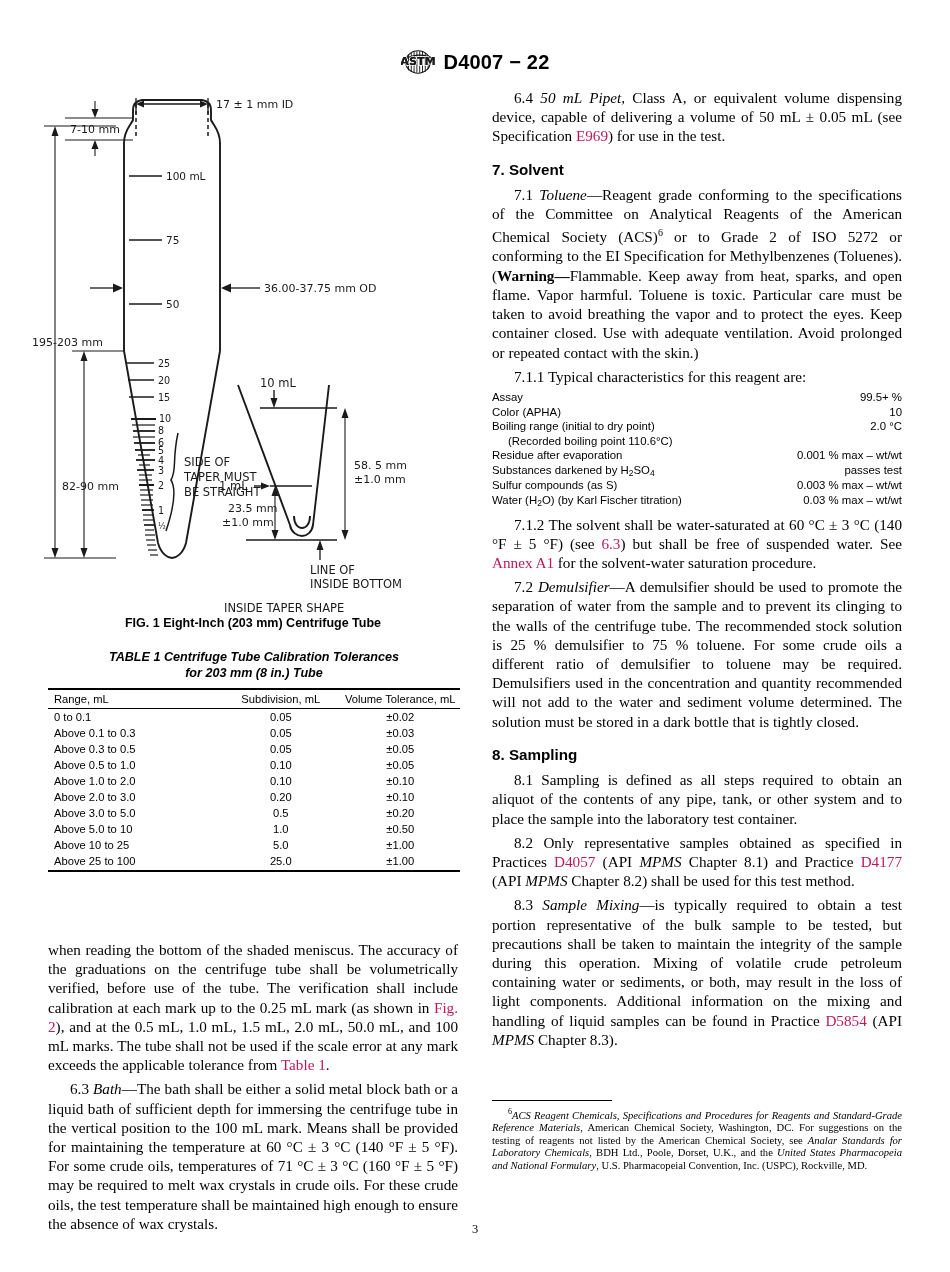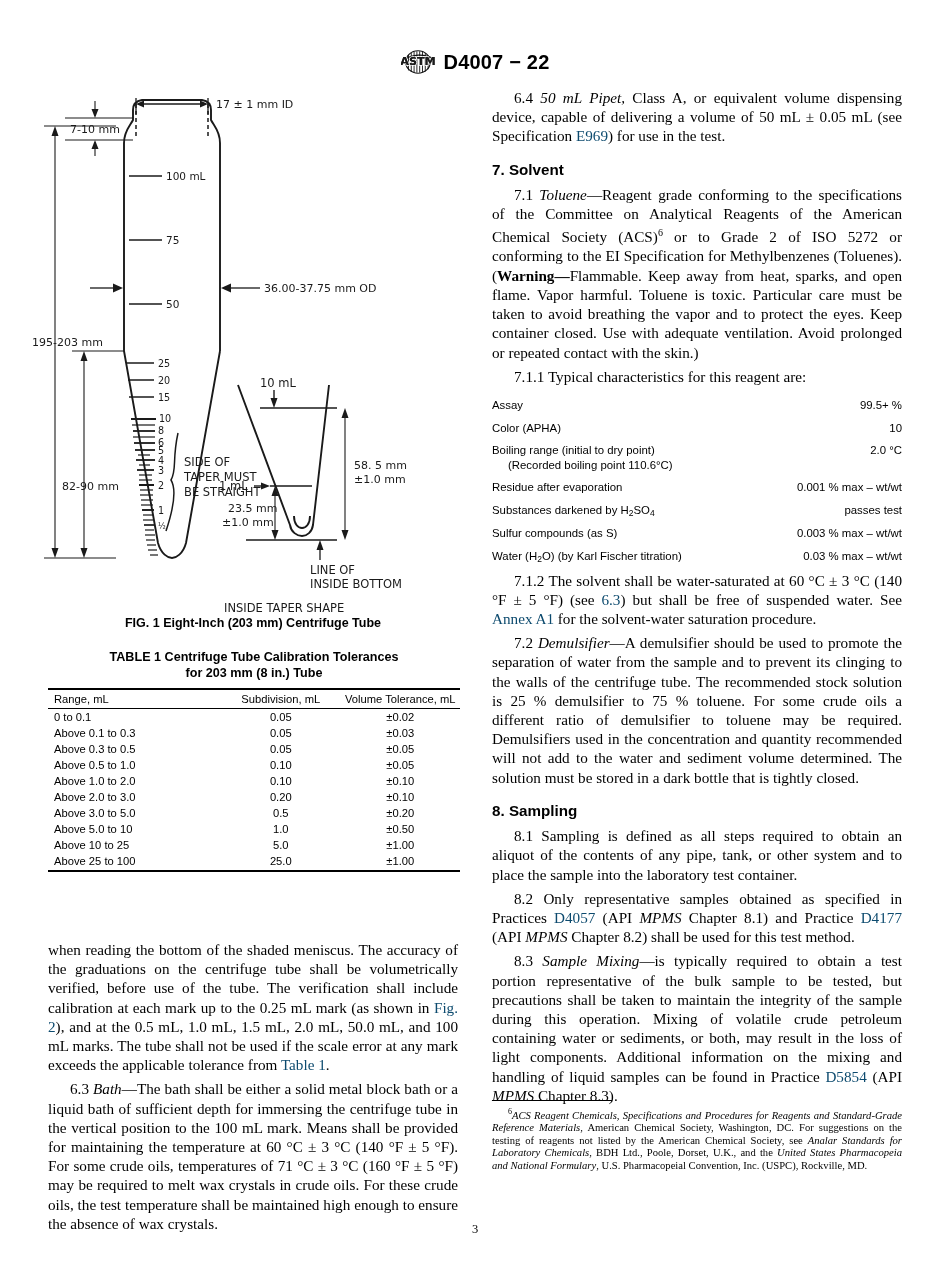--- a/index.html
+++ b/index.html
@@ -67,21 +67,21 @@
   p.gap { margin-top: 5px; }
   .sec-head {
     font-family: Liberation Sans, sans-serif;
     font-weight: bold;
     font-size: 15.2px;
     line-height: 19.2px;
     margin: 14px 0 6px 0;
   }
   .ital { font-style: italic; }
   .bold { font-weight: bold; }
-  .ref  { color: #0c4a6e; }
+  .ref  { color: #be185d; }
   sup.fn { font-size: 10px; vertical-align: super; }
 
   
   .figure-wrap {
     position: absolute;
     left: 32px;
     top: 88px;
     width: 410px;
     height: 530px;
   }
@@ -103,20 +103,21 @@
     top: 650px;
     width: 412px;
   }
   .table-title {
     text-align: center;
     font-family: "Liberation Sans", sans-serif;
     font-weight: bold;
     font-size: 12.6px;
     line-height: 15.5px;
     margin-bottom: 7px;
+    font-style: italic;
   }
   table.tol {
     width: 100%;
     border-collapse: collapse;
     font-family: "Liberation Sans", sans-serif;
     font-size: 11.2px;
   }
   table.tol thead th {
     font-weight: normal;
     padding: 3px 0 3px 0;
@@ -144,21 +145,21 @@
     font-size: 11.4px;
     line-height: 14.6px;
     margin: 4px 0 6px 0;
   }
   .reagent-row {
     display: flex;
     justify-content: space-between;
     align-items: baseline;
   }
   .reagent-row .rl { text-align: left; }
-  .reagent-row .rr { text-align: center; white-space: nowrap; margin-top: 8px; }
+  .reagent-row .rr { text-align: center; white-space: nowrap; }
   .reagent-sub { padding-left: 16px; }
   .reagent-list sub { font-size: 8.5px; vertical-align: baseline; position: relative; top: 2px; }
 
   
   .footnote-rule {
     position: absolute;
     left: 492px;
     top: 1100px;
     width: 120px;
     border-top: 0.9px solid #000;

